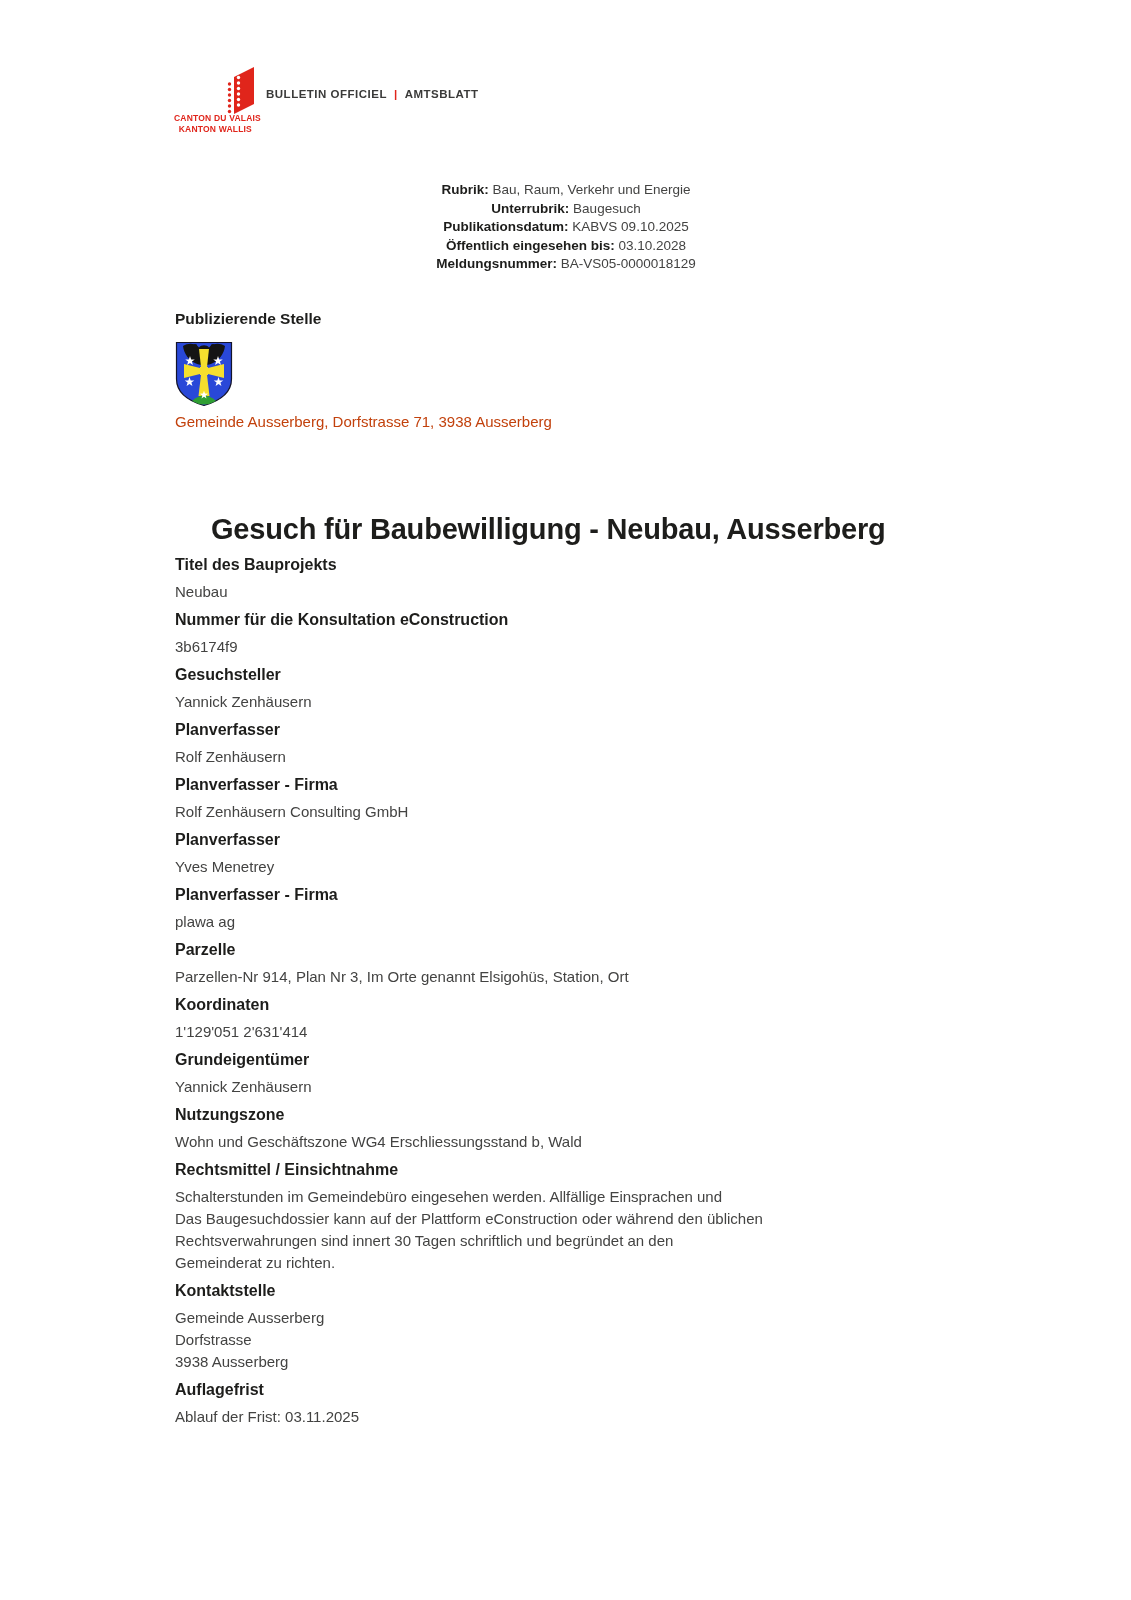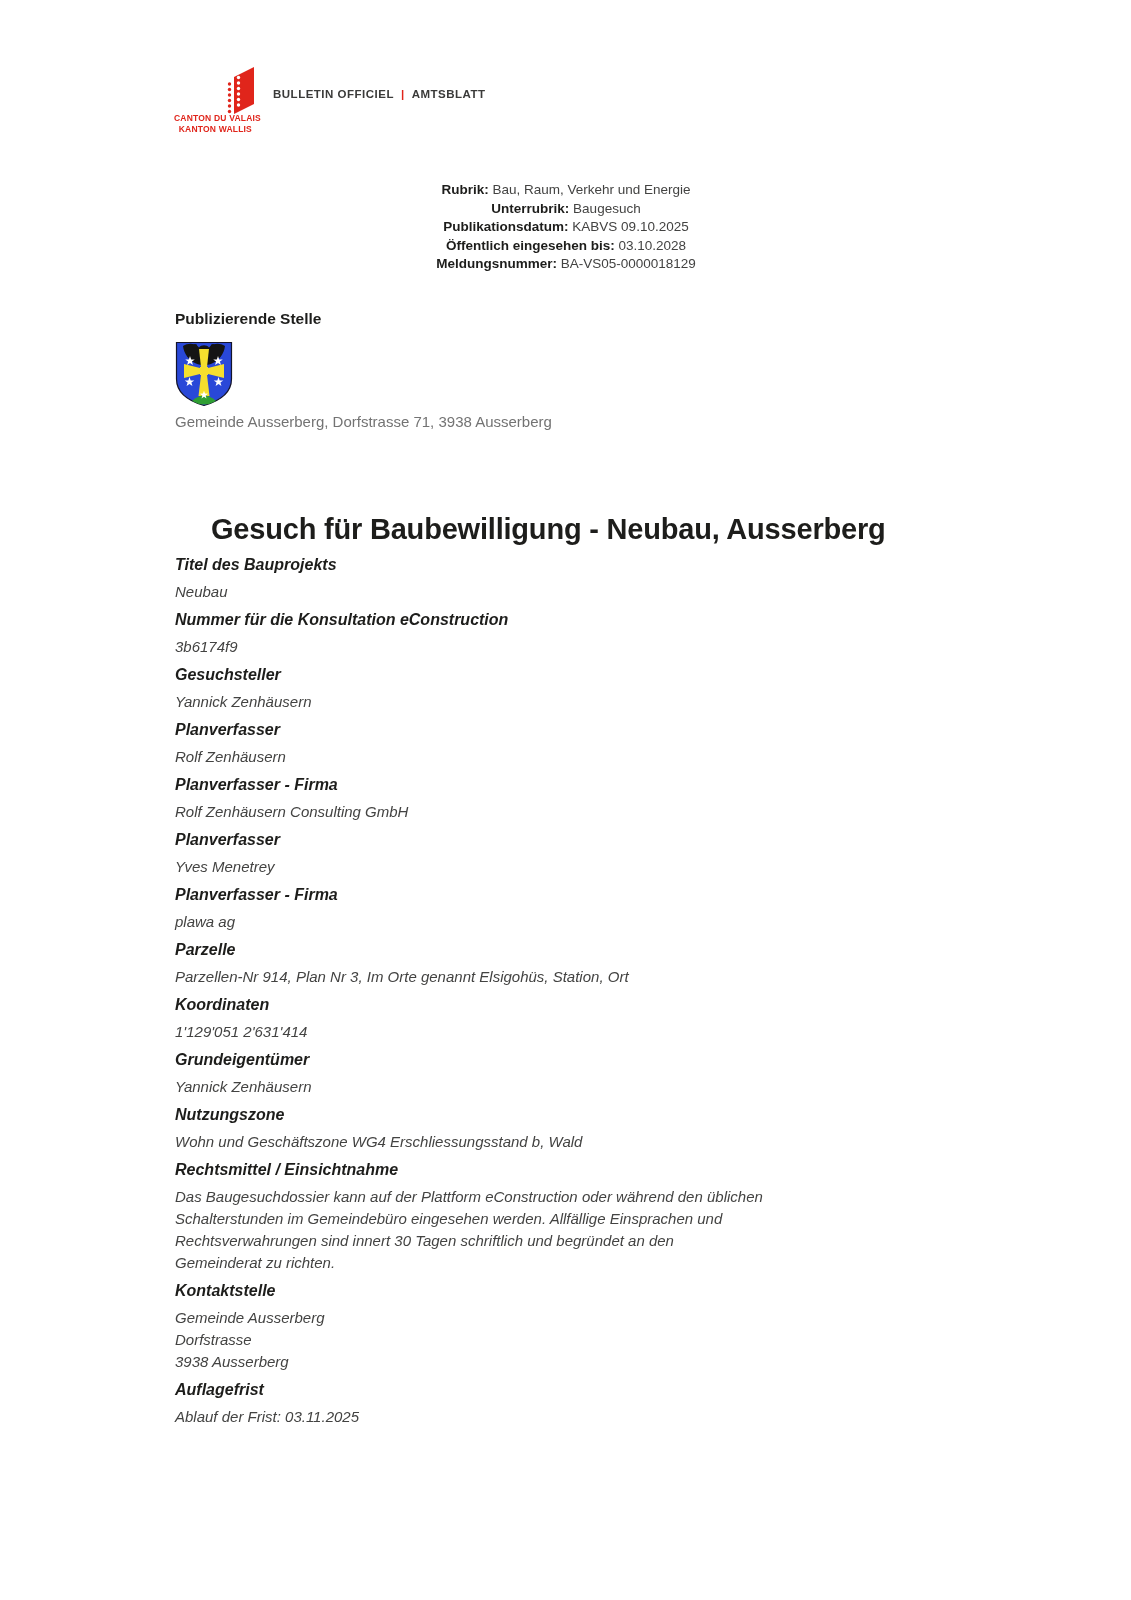--- a/index.html
+++ b/index.html
@@ -20,39 +20,39 @@
 
   
   .masthead{position:absolute;left:170px;top:63px;width:620px;height:78px;}
   .bo-mark{position:absolute;left:50px;top:1px;}
   .canton{
     position:absolute;left:4px;top:50px;width:78px;
     text-align:right;color:var(--red);font-weight:bold;
     font-size:8.5px;line-height:10.5px;letter-spacing:0.2px;white-space:nowrap;
   }
   .wordmark{
-    position:absolute;left:103px;top:25px;
+    position:absolute;left:96px;top:25px;
     font-size:11.5px;font-weight:bold;color:#3a3a39;
     letter-spacing:0.5px;white-space:nowrap;
   }
   .wordmark .sep{color:var(--red);padding:0 7px;}
 
   
   .doc{position:absolute;left:175px;top:181px;width:782px;}
   .meta-row{font-size:13.5px;line-height:18.5px;color:var(--body);text-align:center;}
   .b{font-weight:bold;color:var(--ink);}
   .pub-heading{margin-top:36px;font-size:15.5px;line-height:18px;font-weight:bold;color:var(--ink);}
   .coat{margin-top:13px;display:block;}
-  .address{margin-top:6px;font-size:15px;line-height:18px;color:#737373;}
+  .address{margin-top:6px;font-size:15px;line-height:18px;color:#c2410c;}
   .title{
     margin-top:81px;font-size:29px;line-height:34px;font-weight:bold;
     color:var(--ink);letter-spacing:-0.2px;white-space:nowrap;margin-left:36px;
   }
   .fields{margin-top:8px;}
-  .field{margin-bottom:6px;font-style:italic;}
+  .field{margin-bottom:6px;}
   .field-label{font-size:16px;line-height:22px;font-weight:bold;color:var(--ink);margin-bottom:5px;}
   .field-line{font-size:15px;line-height:22px;color:var(--body);max-width:750px;}
 </style>
 </head>
 <body>
 
 <div class="page">
 
   <div class="masthead">
     <svg class="bo-mark" width="40" height="52" viewBox="0 0 40 52">
@@ -162,22 +162,22 @@
         <div class="field">
           <div class="field-label">Grundeigentümer</div>
           <div class="field-line">Yannick Zenhäusern</div>
         </div>
         <div class="field">
           <div class="field-label">Nutzungszone</div>
           <div class="field-line">Wohn und Geschäftszone WG4 Erschliessungsstand b, Wald</div>
         </div>
         <div class="field">
           <div class="field-label">Rechtsmittel / Einsichtnahme</div>
+          <div class="field-line">Schalterstunden im Gemeindebüro eingesehen werden. Allfällige Einsprachen und</div>
           <div class="field-line">Das Baugesuchdossier kann auf der Plattform eConstruction oder während den üblichen</div>
-          <div class="field-line">Schalterstunden im Gemeindebüro eingesehen werden. Allfällige Einsprachen und</div>
           <div class="field-line">Rechtsverwahrungen sind innert 30 Tagen schriftlich und begründet an den</div>
           <div class="field-line">Gemeinderat zu richten.</div>
         </div>
         <div class="field">
           <div class="field-label">Kontaktstelle</div>
           <div class="field-line">Gemeinde Ausserberg</div>
           <div class="field-line">Dorfstrasse</div>
           <div class="field-line">3938 Ausserberg</div>
         </div>
         <div class="field">

